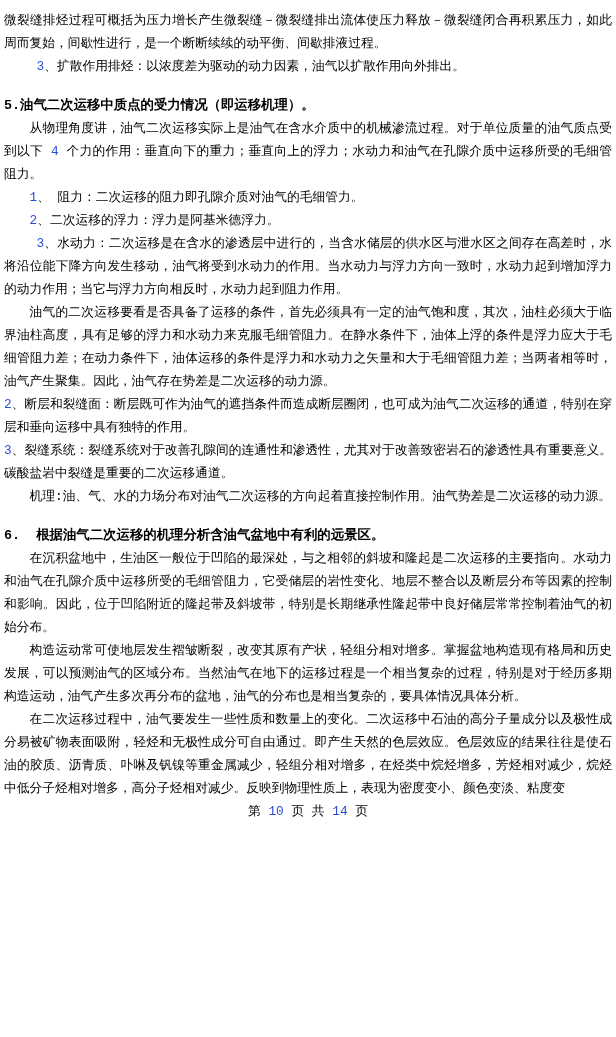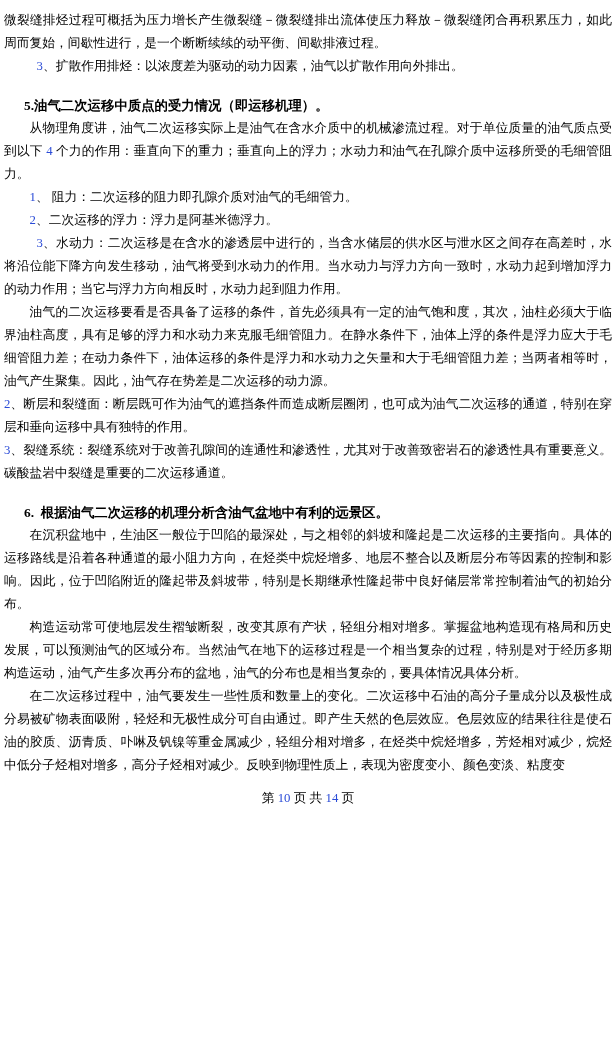--- a/index.html
+++ b/index.html
@@ -3,42 +3,40 @@
 <meta charset="utf-8">
 <style>
   * { margin: 0; padding: 0; box-sizing: border-box; }
   html, body { background: #ffffff; }
   .page {
     position: relative;
     width: 616px;
     height: 1037px;
     background: #ffffff;
     padding: 9px 4px 0 4px;
-    font-family: Liberation Serif, serif;
+    font-family: Liberation Mono, monospace;
     font-size: 12.75px;
     color: #000000;
     overflow: hidden;
   }
   .para {
     line-height: 23px;
     text-align: justify;
     overflow-wrap: break-word;
   }
   .para.i2  { text-indent: 2em; }
   .para.i26 { text-indent: 2.55em; }
   .heading {
     line-height: 23px;
     margin-top: 16px;
     font-weight: bold;
     font-size: 13.4px;
     white-space: pre-wrap;
-    margin-left: 20px;
   }
   .footer {
-    margin-top: 10px;
     line-height: 23px;
     text-align: center;
   }
 </style>
 </head>
 <body>
 
 <div class="page">
 
   <div class="para">微裂缝排烃过程可概括为压力增长产生微裂缝－微裂缝排出流体使压力释放－微裂缝闭合再积累压力，如此周而复始，间歇性进行，是一个断断续续的动平衡、间歇排液过程。</div>
@@ -47,22 +45,23 @@
   <div class="heading">5.油气二次运移中质点的受力情况（即运移机理）。</div>
   <div class="para i2">从物理角度讲，油气二次运移实际上是油气在含水介质中的机械渗流过程。对于单位质量的油气质点受到以下 <span style="color:#2a4bd7">4</span> 个力的作用：垂直向下的重力；垂直向上的浮力；水动力和油气在孔隙介质中运移所受的毛细管阻力。</div>
   <div class="para i2"><span style="color:#2a4bd7">1</span>、 阻力：二次运移的阻力即孔隙介质对油气的毛细管力。</div>
   <div class="para i2"><span style="color:#2a4bd7">2</span>、二次运移的浮力：浮力是阿基米德浮力。</div>
   <div class="para i26"><span style="color:#2a4bd7">3</span>、水动力：二次运移是在含水的渗透层中进行的，当含水储层的供水区与泄水区之间存在高差时，水将沿位能下降方向发生移动，油气将受到水动力的作用。当水动力与浮力方向一致时，水动力起到增加浮力的动力作用；当它与浮力方向相反时，水动力起到阻力作用。</div>
   <div class="para i2">油气的二次运移要看是否具备了运移的条件，首先必须具有一定的油气饱和度，其次，油柱必须大于临界油柱高度，具有足够的浮力和水动力来克服毛细管阻力。在静水条件下，油体上浮的条件是浮力应大于毛细管阻力差；在动力条件下，油体运移的条件是浮力和水动力之矢量和大于毛细管阻力差；当两者相等时，油气产生聚集。因此，油气存在势差是二次运移的动力源。</div>
 
   <div class="para"><span style="color:#2a4bd7">2</span>、断层和裂缝面：断层既可作为油气的遮挡条件而造成断层圈闭，也可成为油气二次运移的通道，特别在穿层和垂向运移中具有独特的作用。</div>
   <div class="para"><span style="color:#2a4bd7">3</span>、裂缝系统：裂缝系统对于改善孔隙间的连通性和渗透性，尤其对于改善致密岩石的渗透性具有重要意义。碳酸盐岩中裂缝是重要的二次运移通道。</div>
 
+  <div class="para i2">机理:油、气、水的力场分布对油气二次运移的方向起着直接控制作用。油气势差是二次运移的动力源。</div>
 
   <div class="heading">6.  根据油气二次运移的机理分析含油气盆地中有利的远景区。</div>
-  <div class="para i2">在沉积盆地中，生油区一般位于凹陷的最深处，与之相邻的斜坡和隆起是二次运移的主要指向。具体的运移路线是沿着各种通道的最小阻力方向，在烃类中烷烃增多、地层不整合以及断层分布等因素的控制和影响。因此，位于凹陷附近的隆起带及斜坡带，特别是长期继承性隆起带中良好储层常常控制着油气的初始分布。</div>
+  <div class="para i2">在沉积盆地中，生油区一般位于凹陷的最深处，与之相邻的斜坡和隆起是二次运移的主要指向。水动力和油气在孔隙介质中运移所受的毛细管阻力，它受储层的岩性变化、地层不整合以及断层分布等因素的控制和影响。因此，位于凹陷附近的隆起带及斜坡带，特别是长期继承性隆起带中良好储层常常控制着油气的初始分布。</div>
   <div class="para i2">构造运动常可使地层发生褶皱断裂，改变其原有产状，轻组分相对增多。掌握盆地构造现有格局和历史发展，可以预测油气的区域分布。当然油气在地下的运移过程是一个相当复杂的过程，特别是对于经历多期构造运动，油气产生多次再分布的盆地，油气的分布也是相当复杂的，要具体情况具体分析。</div>
 
   <div class="para i2">在二次运移过程中，油气要发生一些性质和数量上的变化。二次运移中石油的高分子量成分以及极性成分易被矿物表面吸附，轻烃和无极性成分可自由通过。即产生天然的色层效应。色层效应的结果往往是使石油的胶质、沥青质、卟啉及钒镍等重金属减少，轻组分相对增多，在烃类中烷烃增多，芳烃相对减少，烷烃中低分子烃相对增多，高分子烃相对减少。反映到物理性质上，表现为密度变小、颜色变淡、粘度变</div>
 
   <div class="footer">第 <span style="color:#2a4bd7">10</span> 页 共 <span style="color:#2a4bd7">14</span> 页</div>
 
 </div>
 
 </body></html>

